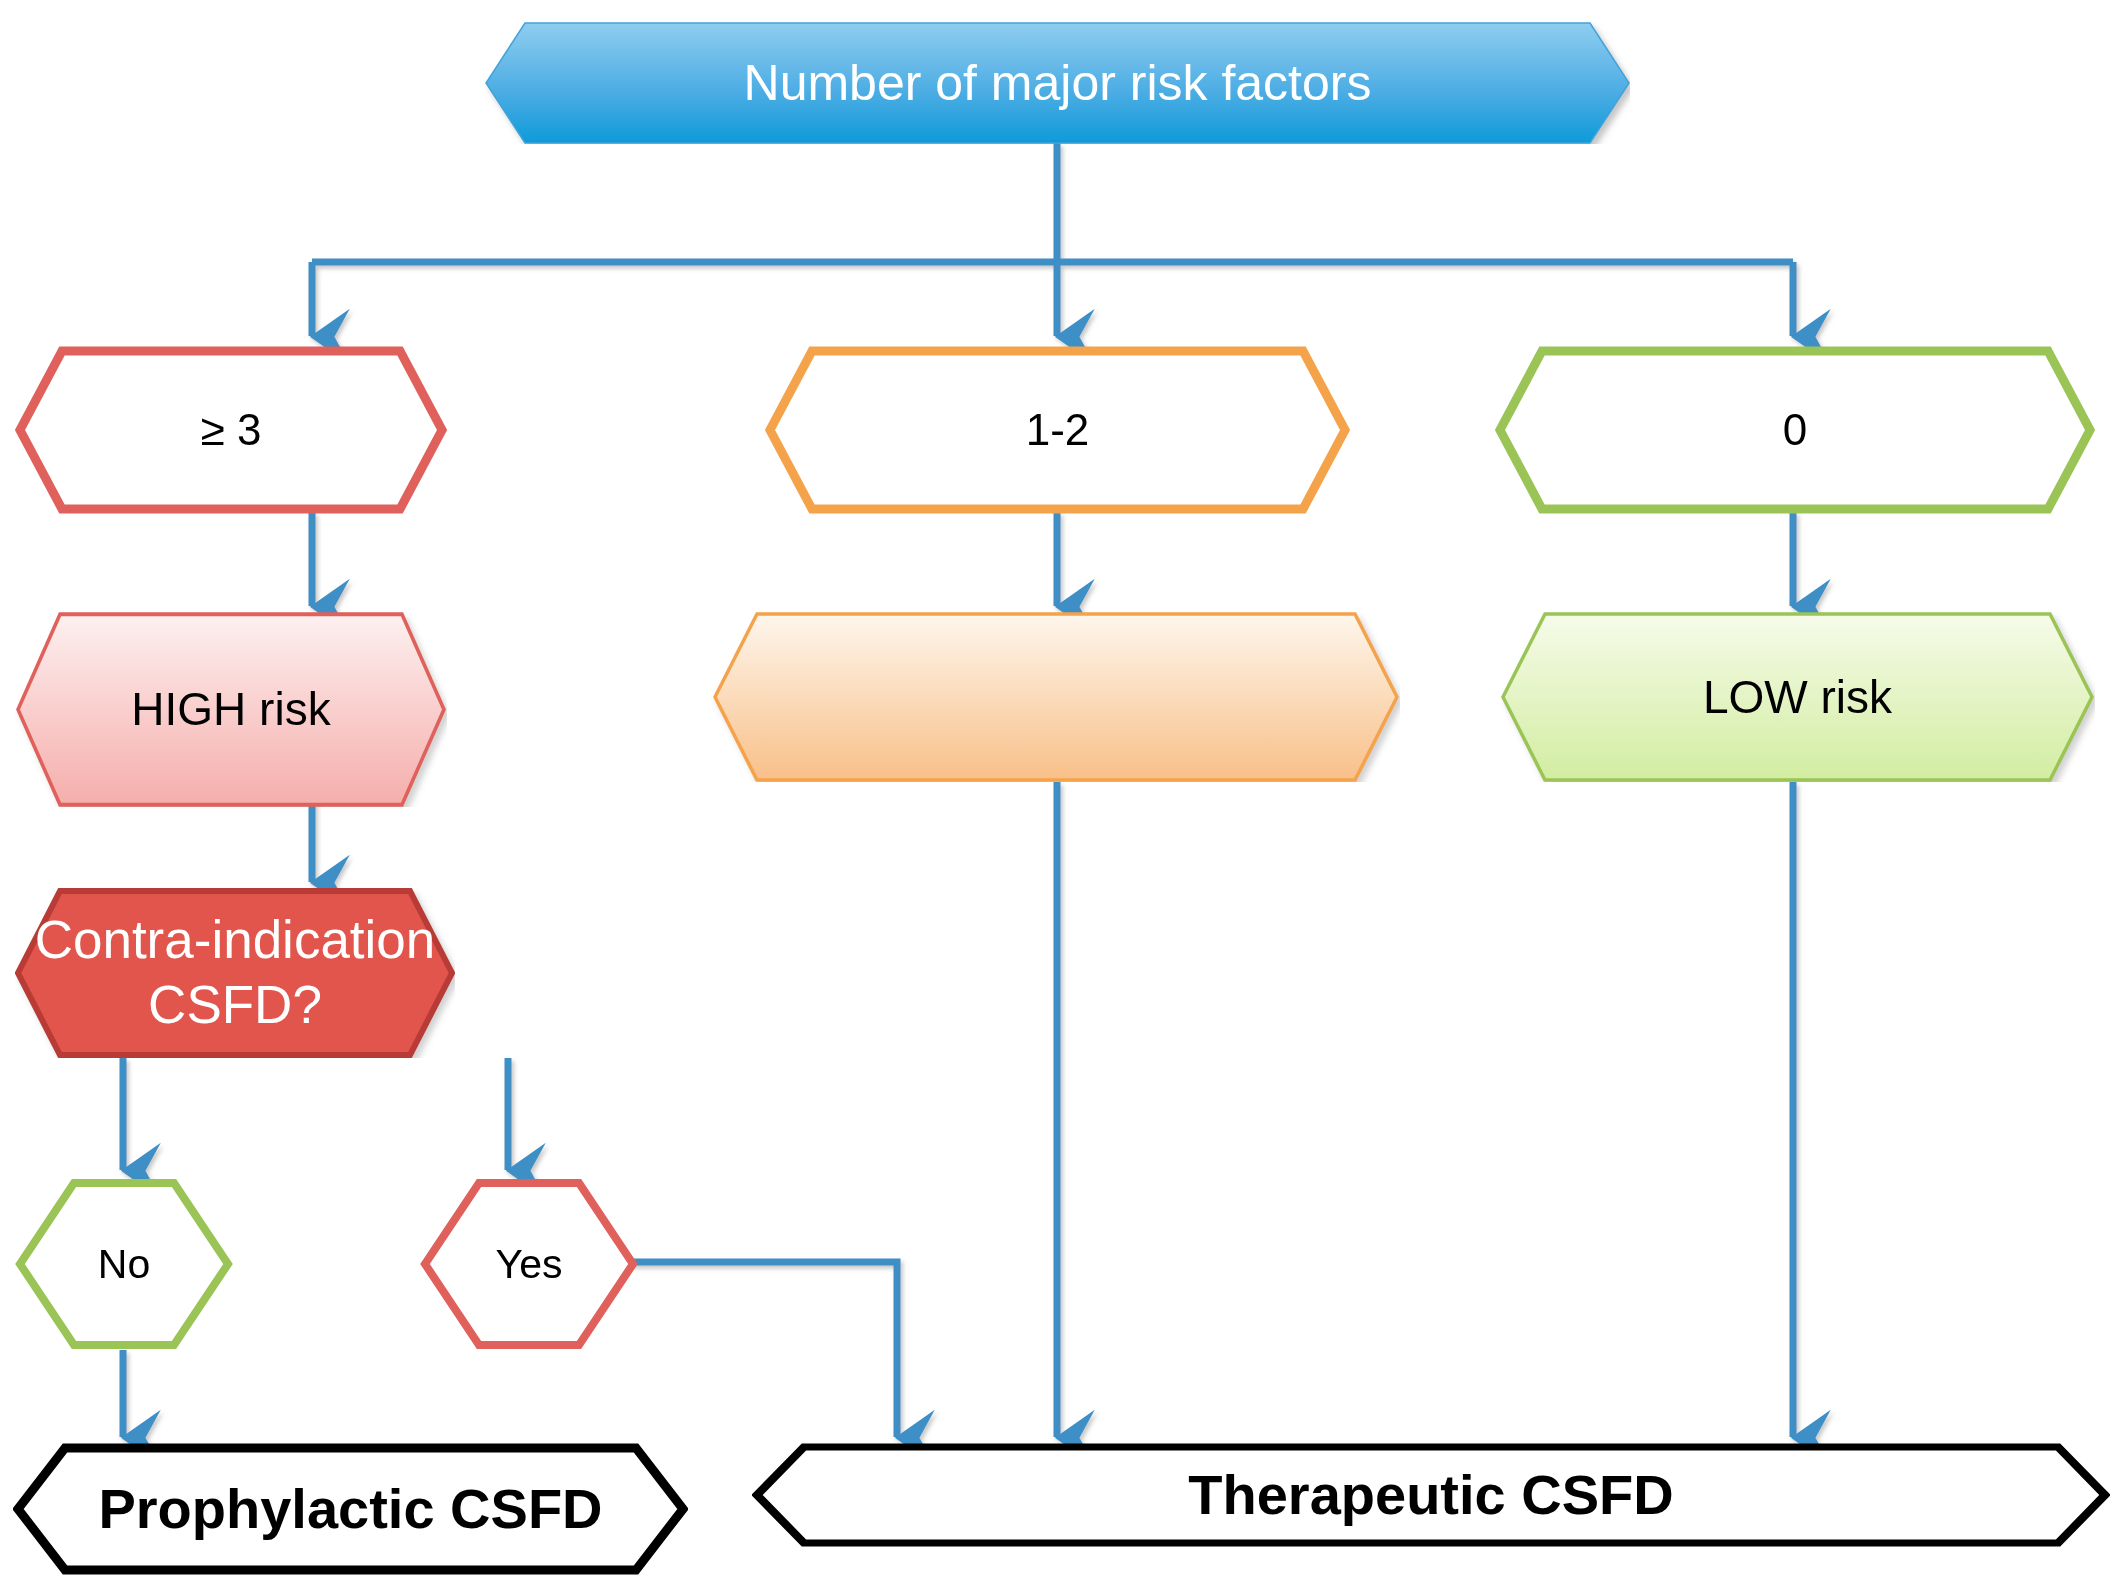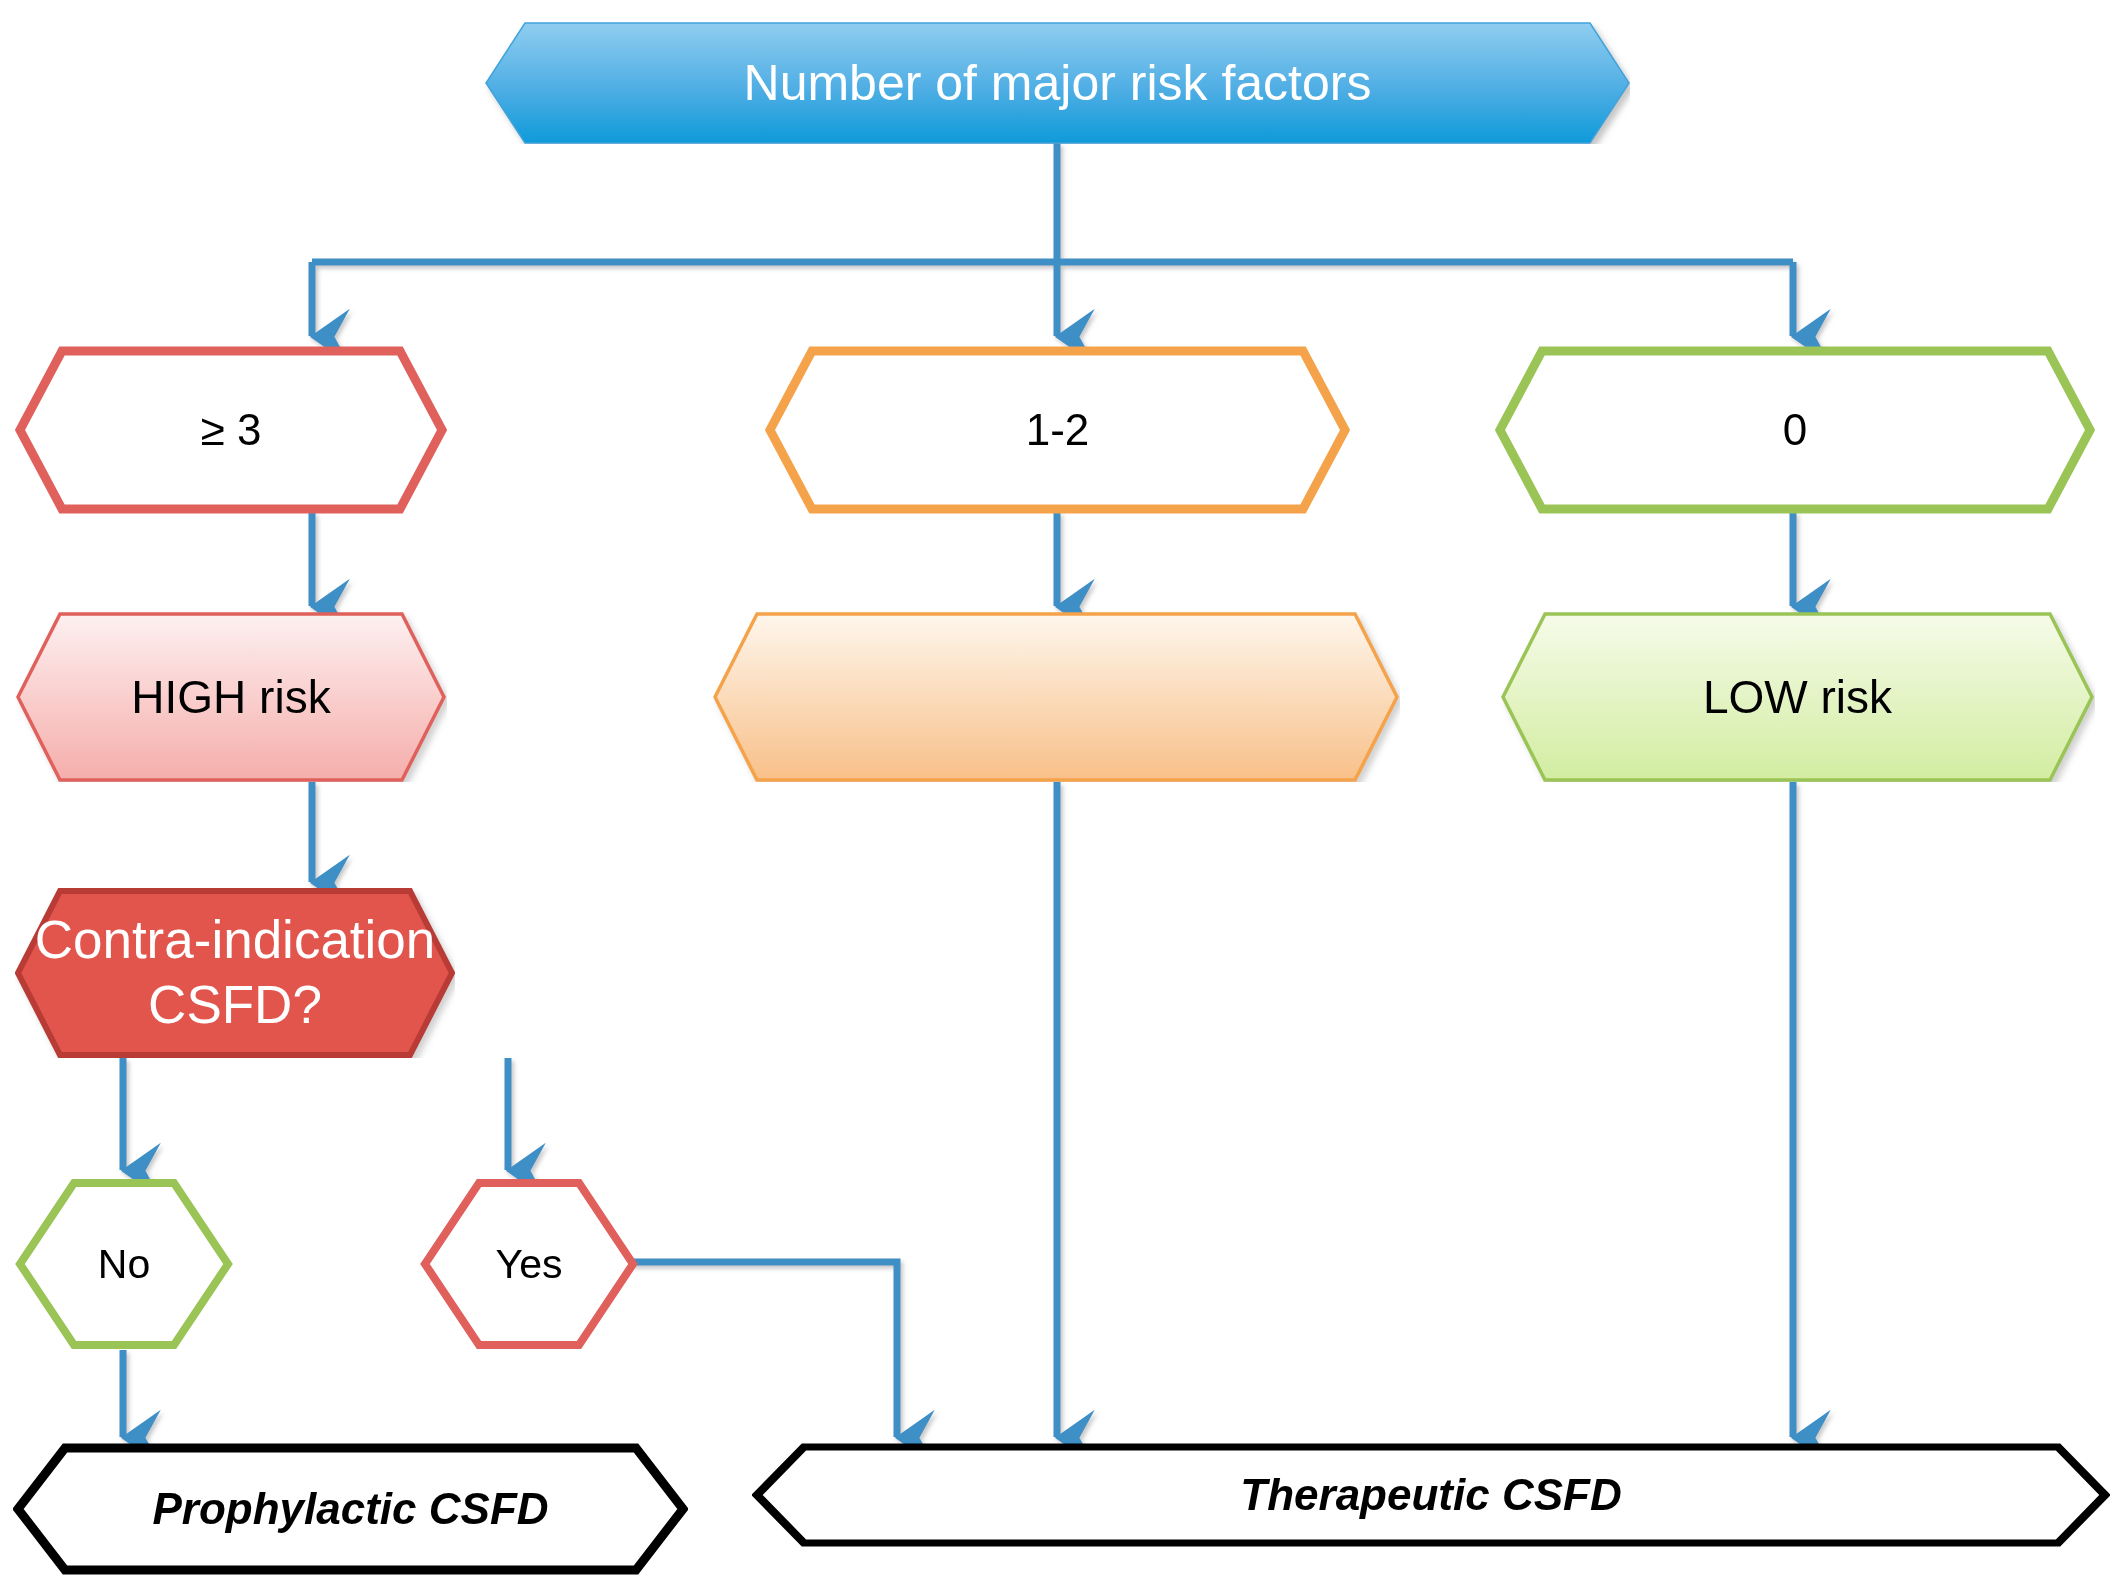--- a/index.html
+++ b/index.html
@@ -10,21 +10,21 @@
   .node .lbl{position:relative;z-index:2;line-height:1.22;white-space:pre-line;}
   .hexsvg{position:absolute;left:0;top:0;width:100%;height:100%;z-index:1;}
   
   .t-white{color:#ffffff;}
   .t-black{color:#000000;}
   .f-top{font-size:50px;}
   .f-dec{font-size:44px;}
   .f-risk{font-size:46px;}
   .f-contra{font-size:53px;}
   .f-yn{font-size:41px;}
-  .f-out{font-size:44px;font-weight:bold;font-style:italic;}
+  .f-out{font-size:56px;font-weight:bold;}
 </style>
 </head>
 <body>
 
 <div id="canvas">
 
   <svg id="edges" viewBox="0 0 2118 1593" xmlns="http://www.w3.org/2000/svg">
     <defs>
       <marker id="ah" markerWidth="9" markerHeight="9" refX="4.2" refY="7.6" orient="auto" markerUnits="strokeWidth">
         <path d="M0.3,2.2 L4.3,7.9 L8.3,2.2 L4.3,4.4 Z" fill="#3C8FC6"></path>
@@ -93,21 +93,21 @@
     <span class="lbl t-black f-dec">1-2</span>
   </div>
 
   <div class="node" style="left:1495px;top:346px;width:600px;height:168px;">
     <svg class="hexsvg" viewBox="0 0 600 168" preserveAspectRatio="none">
       <polygon points="47,5 553,5 595,84 553,163 47,163 5,84" fill="#FFFFFF" stroke="#9BC456" stroke-width="9"></polygon>
     </svg>
     <span class="lbl t-black f-dec">0</span>
   </div>
 
-  <div class="node" style="left:15px;top:612px;width:432px;height:170px;">
+  <div class="node" style="left:15px;top:612px;width:432px;height:195px;">
     <svg class="hexsvg" viewBox="0 0 432 170" preserveAspectRatio="none">
       <defs>
           <linearGradient id="gHigh" x1="0" y1="0" x2="0" y2="1">
         <stop offset="0%" stop-color="#FDF0F0"></stop>
             <stop offset="100%" stop-color="#F5AEAB"></stop>
           </linearGradient>
         <filter id="shH" x="-10%" y="-10%" width="125%" height="135%">
           <feDropShadow dx="4" dy="5" stdDeviation="3" flood-color="#9a9a9a" flood-opacity="0.45"></feDropShadow>
           </filter>
       </defs>

